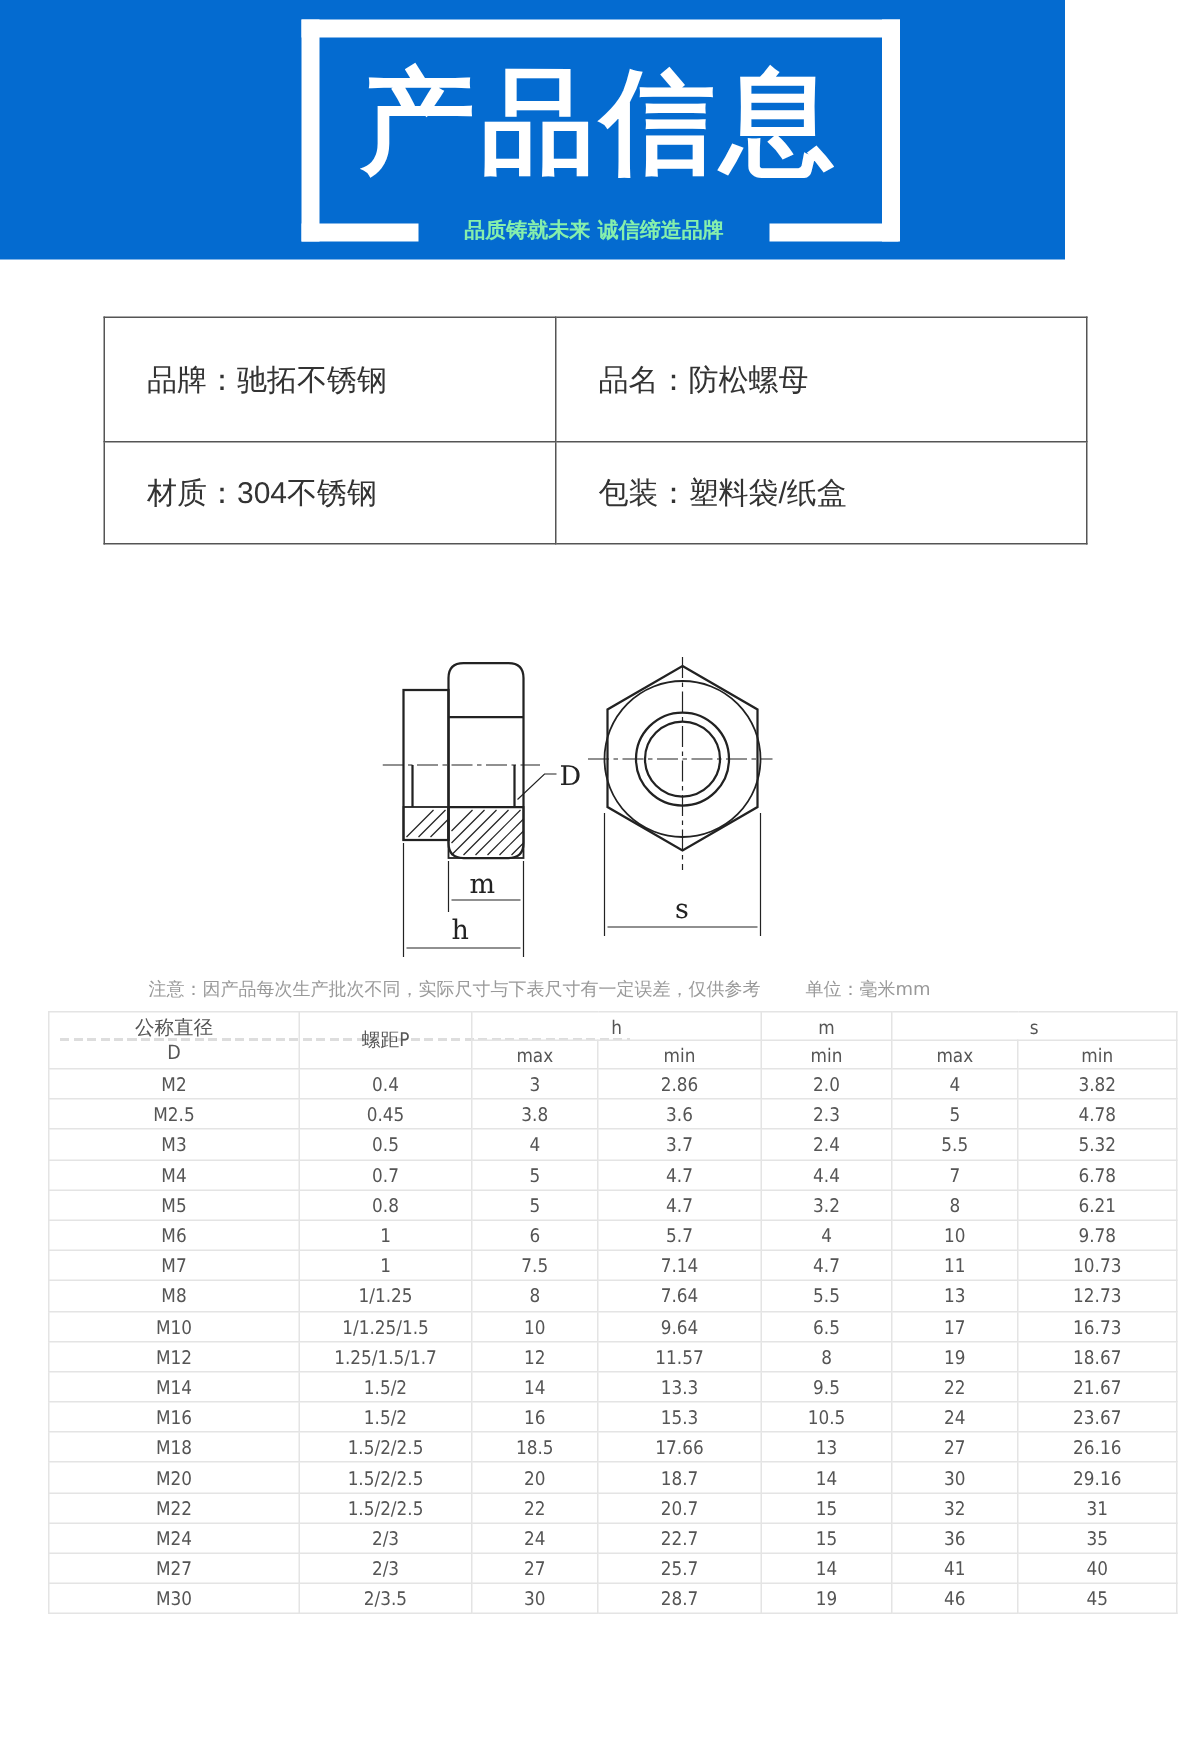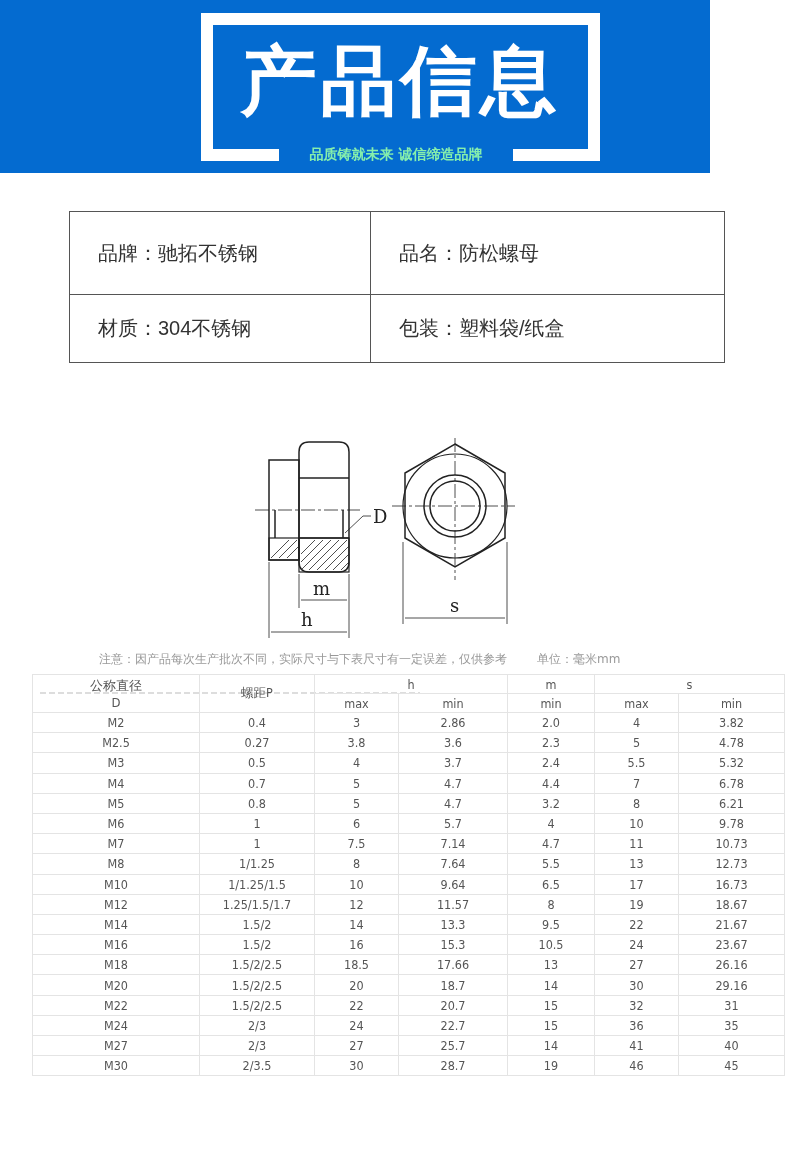--- a/index.html
+++ b/index.html
@@ -146,21 +146,21 @@
         <td>M2</td>
         <td>0.4</td>
         <td>3</td>
         <td>2.86</td>
         <td>2.0</td>
         <td>4</td>
         <td>3.82</td>
       </tr>
       <tr>
         <td>M2.5</td>
-        <td>0.27</td>
+        <td>0.45</td>
         <td>3.8</td>
         <td>3.6</td>
         <td>2.3</td>
         <td>5</td>
         <td>4.78</td>
       </tr>
       <tr>
         <td>M3</td>
         <td>0.5</td>
         <td>4</td>

